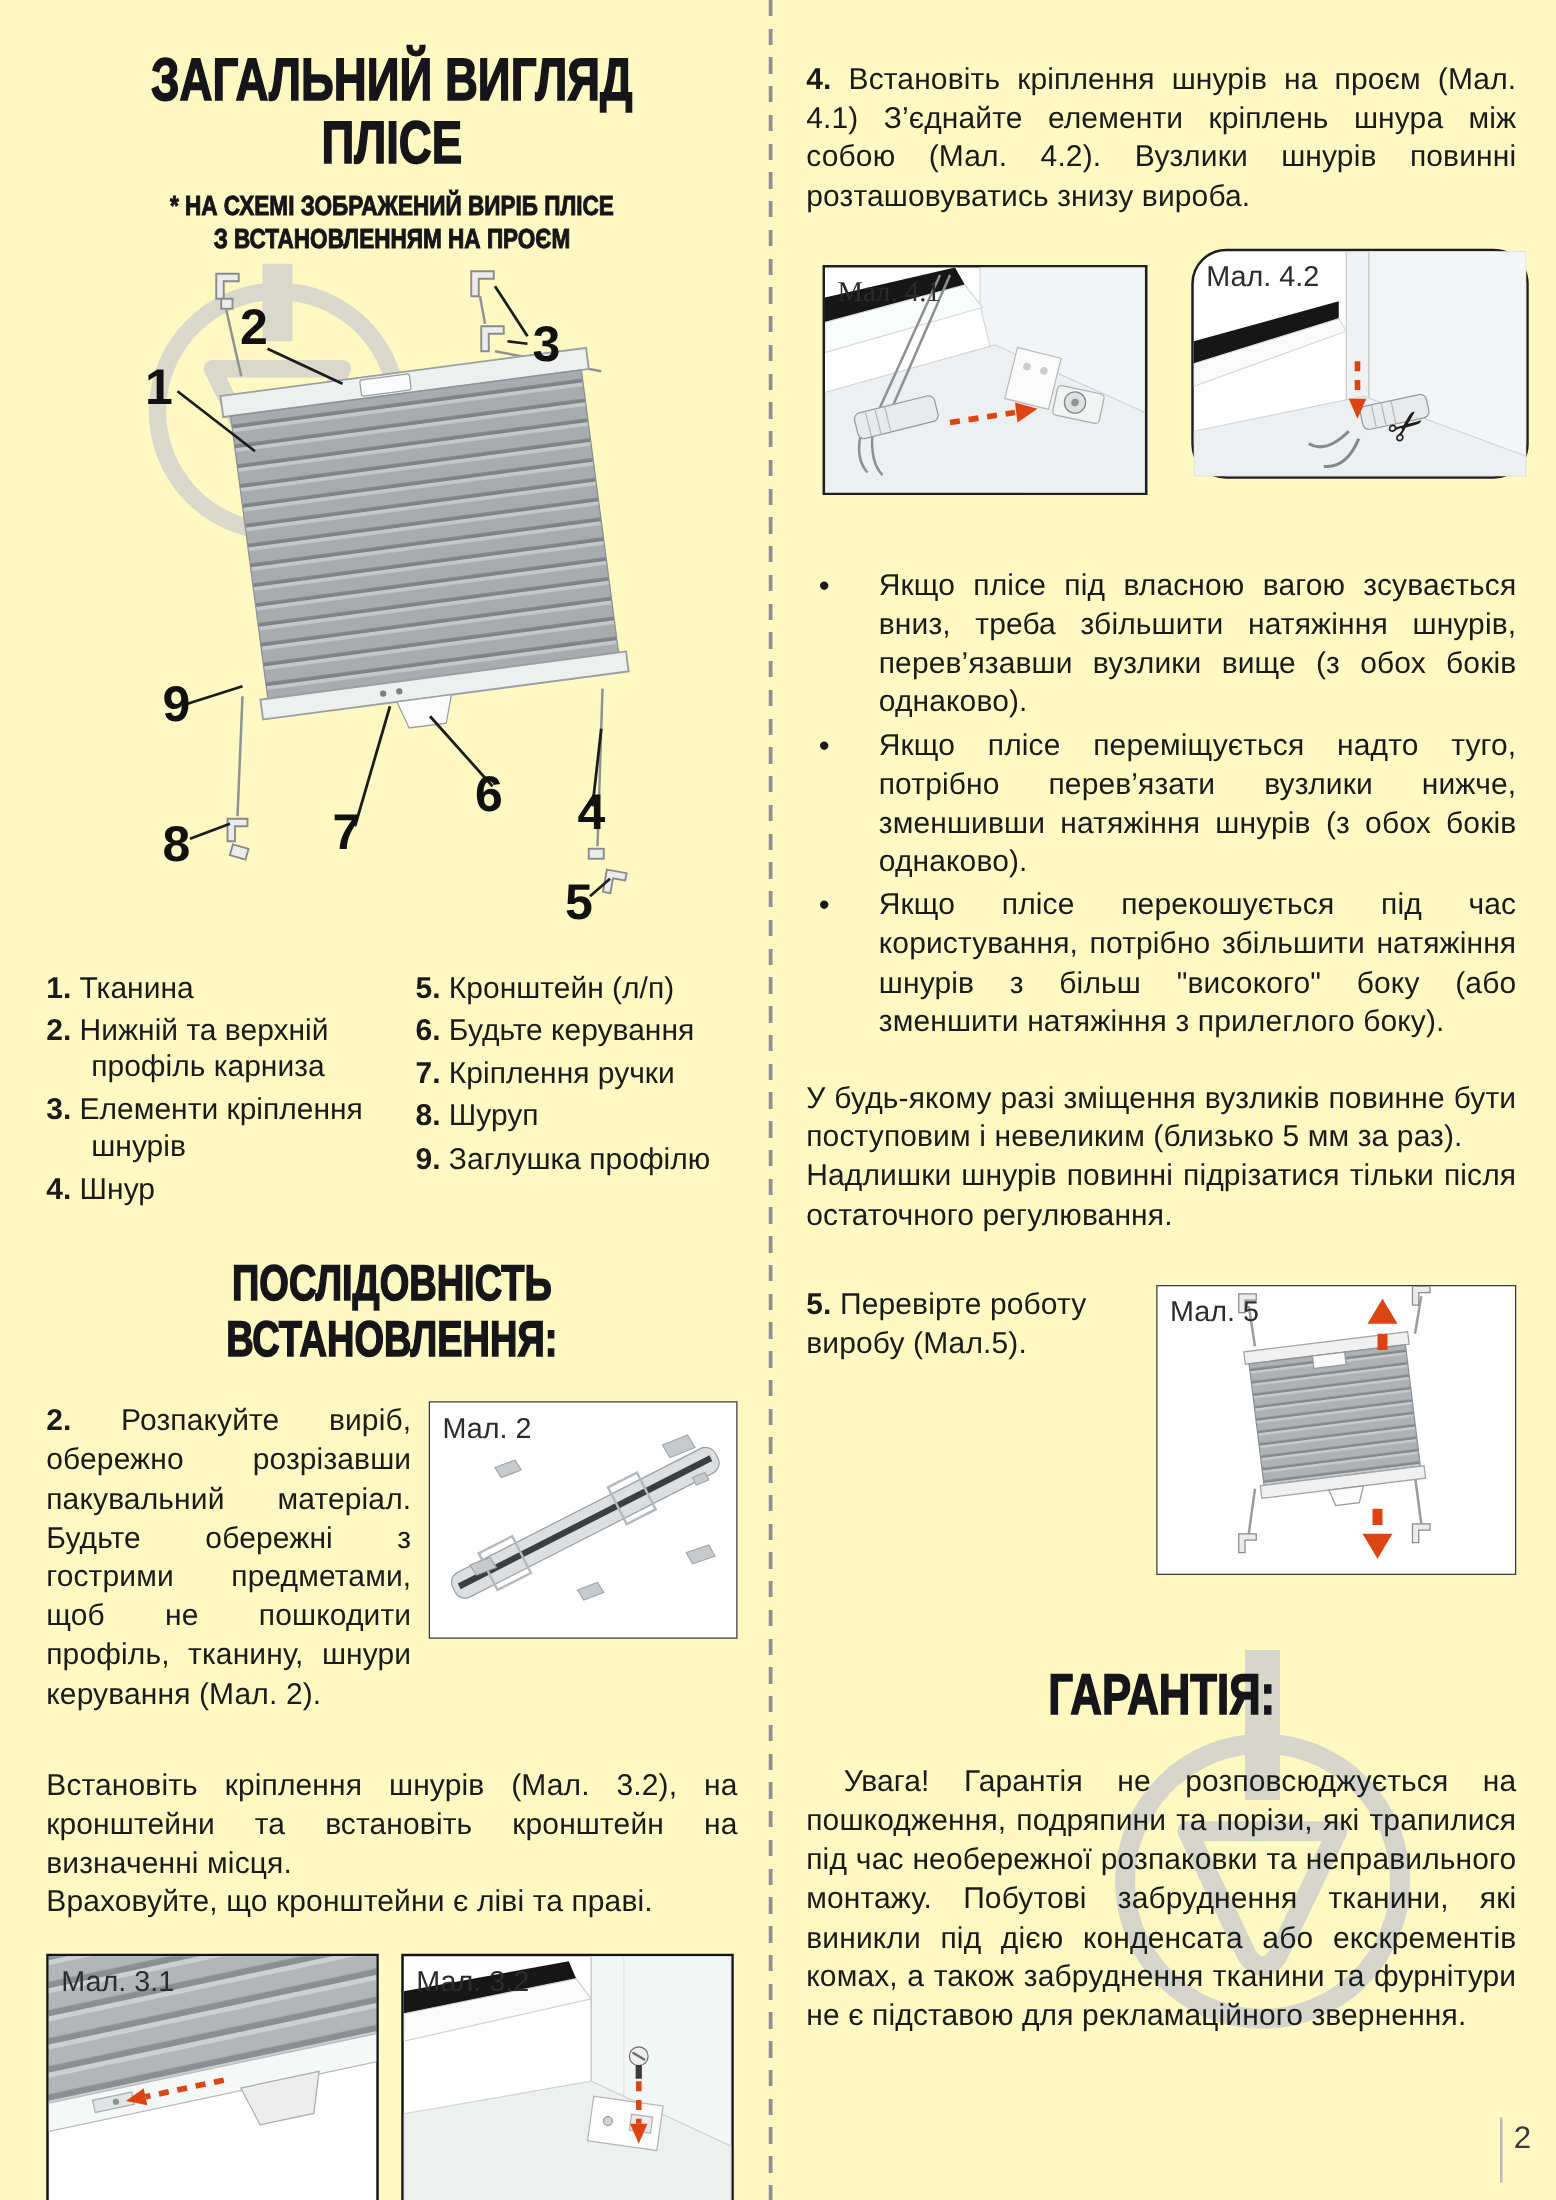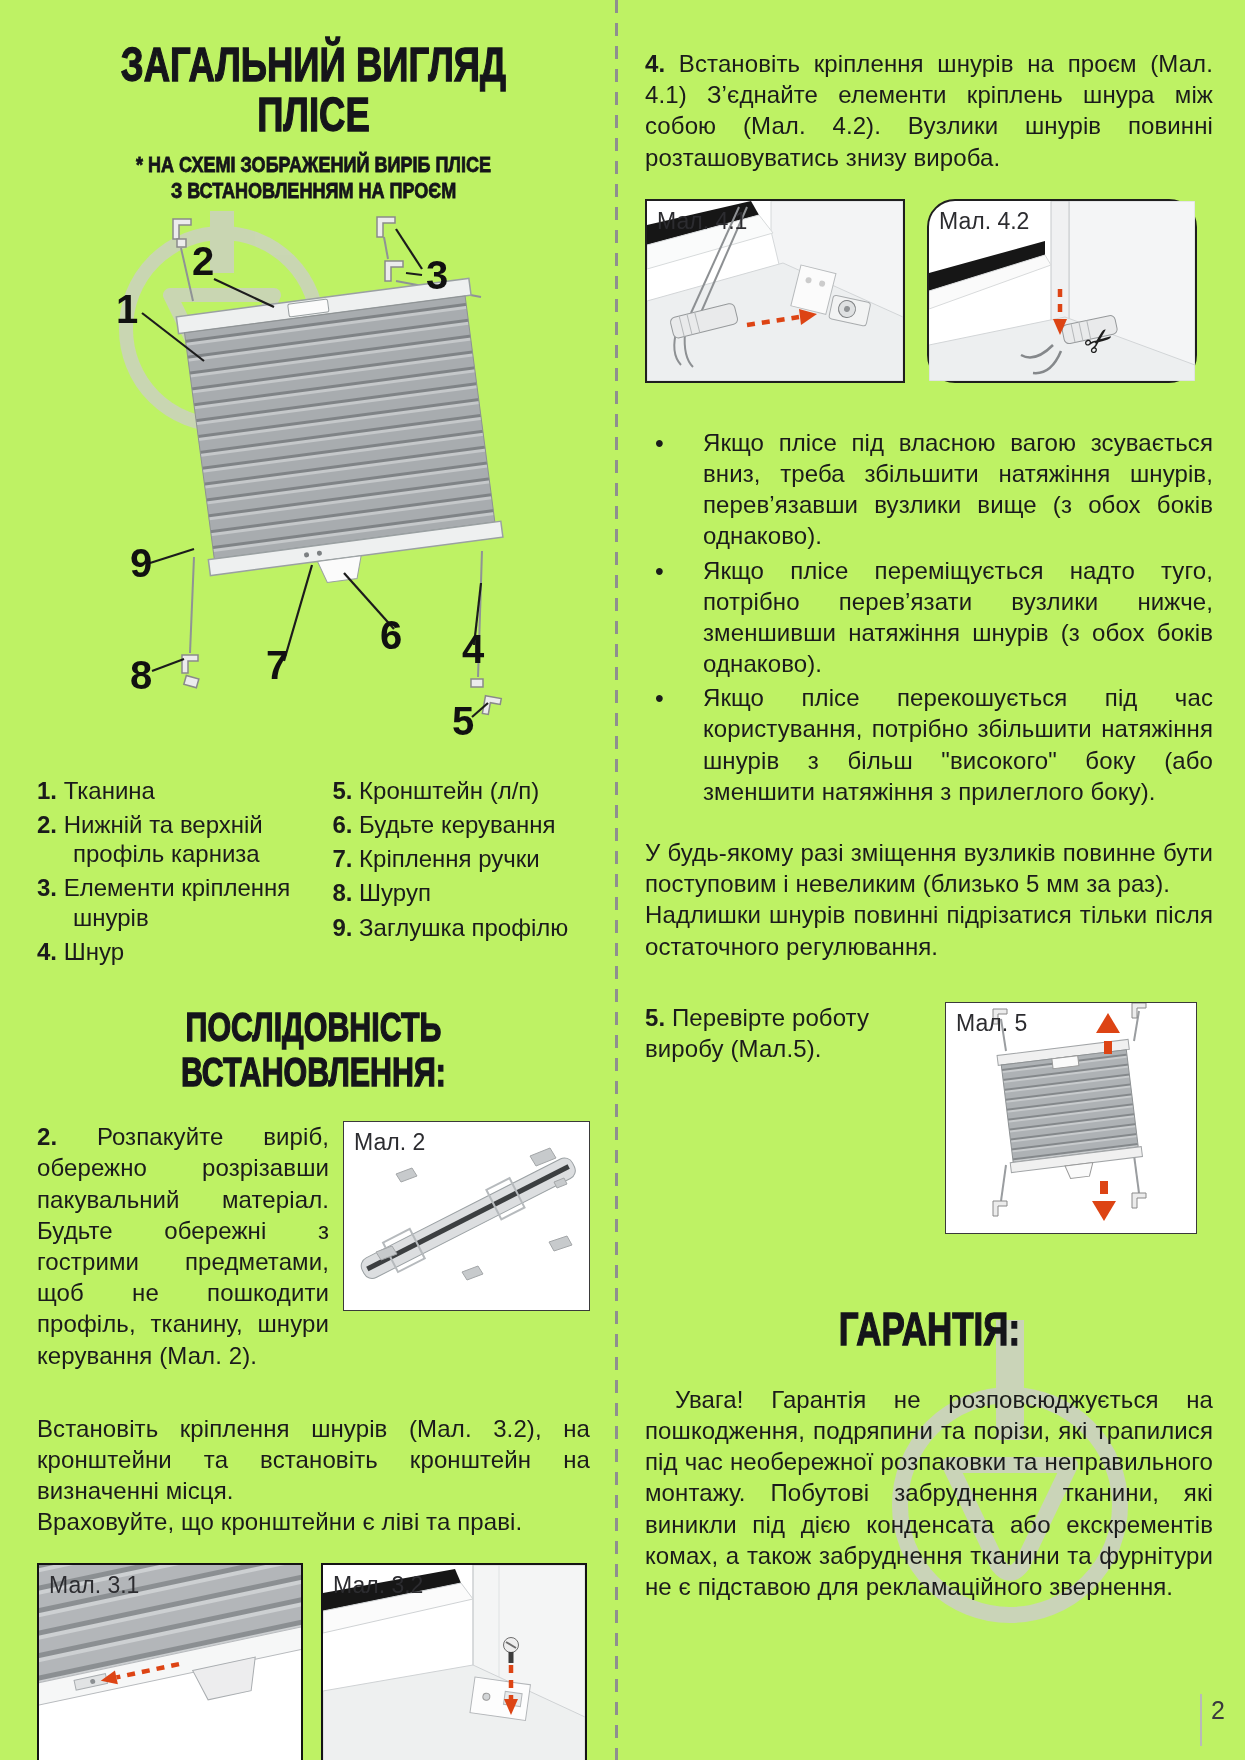--- a/index.html
+++ b/index.html
@@ -1,16 +1,16 @@
 <!DOCTYPE html>
 <html><head>
 <meta charset="utf-8">
 <style>
   html,body{margin:0;padding:0;background:#fff;}
-  .page{position:relative;width:1245px;height:1760px;background:#bef264;overflow:hidden;
+  .page{position:relative;width:1245px;height:1760px;background:#fef9c3;overflow:hidden;
         font-family:"Liberation Sans","DejaVu Sans",sans-serif;color:#1b1b1b;}
   .divider{position:absolute;left:615px;top:0;width:3px;height:1760px;
            background:repeating-linear-gradient(to bottom,#8f8f8f 0 13px,transparent 13px 23px);}
   .col{position:absolute;z-index:2;}
   .col.left{left:37px;top:40px;width:553px;}
   .col.right{left:645px;top:48px;width:568px;}
   h1,h2{margin:0;text-align:center;font-weight:bold;color:#15151a;}
   .cond{display:inline-block;transform:scaleX(0.76);transform-origin:center;
         -webkit-text-stroke:1.3px currentColor;white-space:pre-line;}
   h1{font-size:48px;line-height:1.04;}
@@ -252,21 +252,21 @@
           </g>
         </svg>
       </figure>
     </div>
   </div>
 
   <div class="col right">
     <p class="body j" style="margin:0;"><b>4.</b> <span>Встановіть кріплення шнурів на проєм (Мал. 4.1) З’єднайте елементи кріплень шнура між собою (Мал. 4.2). Вузлики шнурів повинні розташовуватись знизу вироба.</span></p>
 
     <div class="figrow4">
-      <figure class="figbox fb41 b-mid" style="margin:0;">
+      <figure class="figbox fb41 b-mid" style="margin:13px;font-family:Liberation Serif, serif;">
         <figcaption class="figcap">Мал. 4.1</figcaption>
         <svg viewBox="0 0 256 180">
           <polygon points="124,0 256,0 256,180 160,180 124,30" fill="#f3f4f5" stroke="#d5d8da"></polygon>
           <polygon points="0,24 104,0 112,14 0,44" fill="#161616"></polygon>
           <polygon points="0,44 112,14 126,32 0,68" fill="#fafbfb" stroke="#d7dadb"></polygon>
           <polygon points="0,100 136,62 256,116 256,180 0,180" fill="#edeff0" stroke="#d2d5d7"></polygon>
           <g transform="translate(154,64) rotate(14)">
             <rect width="36" height="42" fill="#fbfbfb" stroke="#b8bbbd"></rect>
             <circle cx="11" cy="13" r="3" fill="#cccccc"></circle>
             <circle cx="25" cy="13" r="3" fill="#cccccc"></circle>
@@ -339,21 +339,21 @@
         </div>
       </div>
 
     <div class="notes body j">
       <p>У будь-якому разі зміщення вузликів повинне бути поступовим і невеликим (близько 5 мм за раз).</p>
       <p>Надлишки шнурів повинні підрізатися тільки після остаточного регулювання.</p>
     </div>
 
     <div class="step5row">
       <p class="body s5text"><b>5.</b> <span>Перевірте роботу виробу (Мал.5).</span></p>
-      <figure class="figbox fb5 b-thin" style="margin:0;">
+      <figure class="figbox fb5 b-thin" style="margin:0;padding-left:36px;">
         <figcaption class="figcap">Мал. 5</figcaption>
         <svg viewBox="0 0 250 230">
           <defs>
             <pattern id="plC" width="8" height="10" patternUnits="userSpaceOnUse">
               <rect width="8" height="10" fill="#aeb2b5"></rect>
               <rect width="8" height="2" fill="#c8cbcd"></rect>
               <rect y="8" width="8" height="2" fill="#84888b"></rect>
             </pattern>
           </defs>
           <g stroke="#9a9da0" stroke-width="2">

